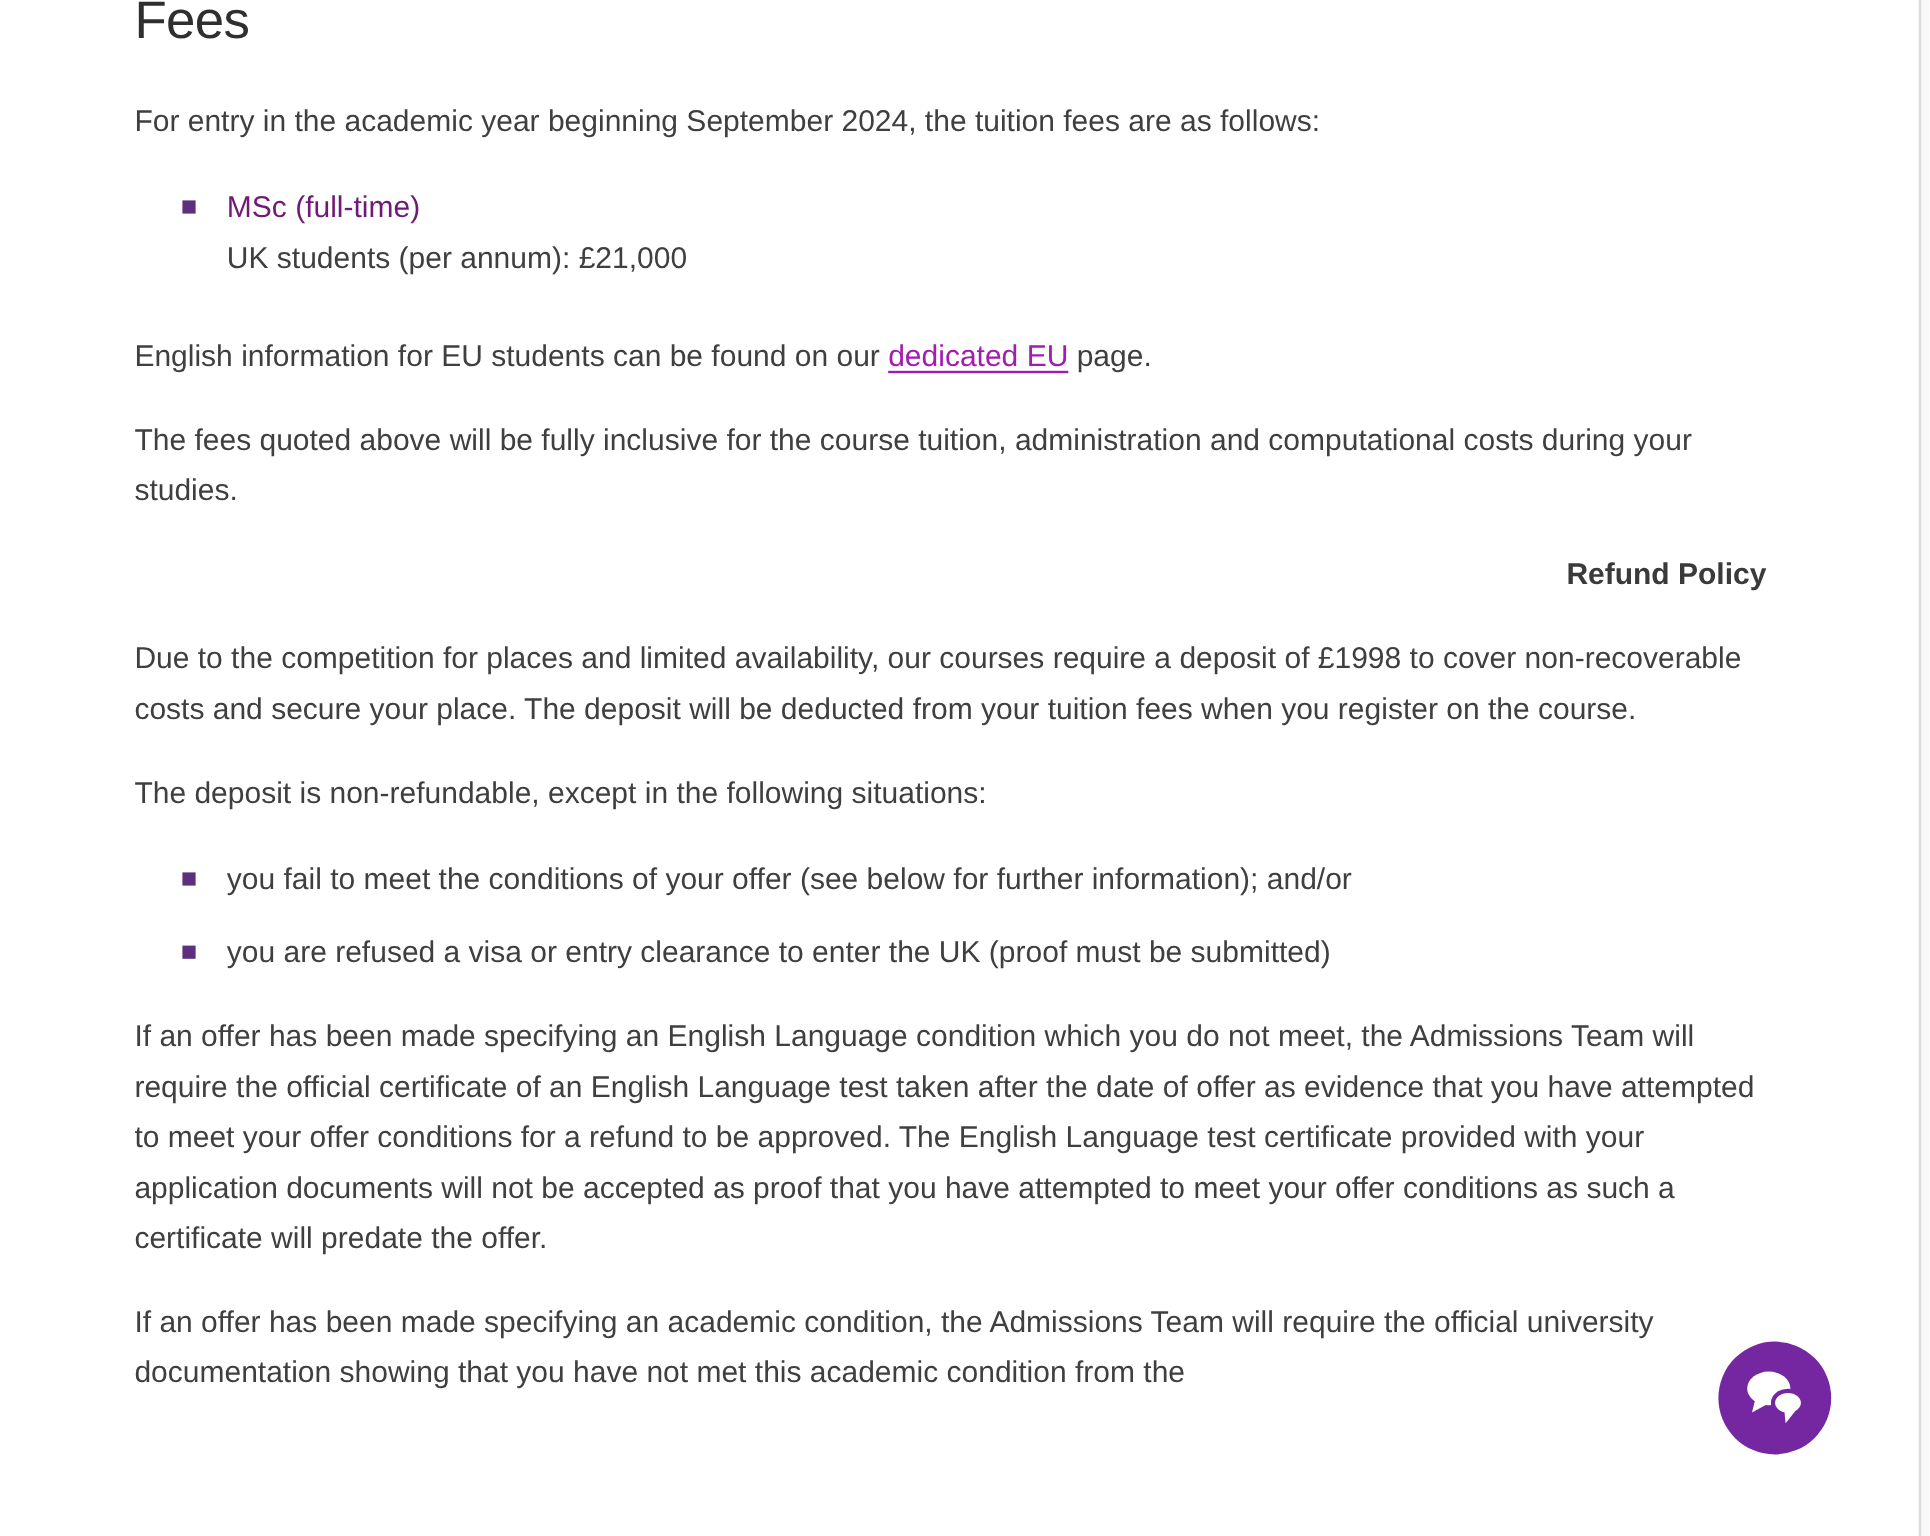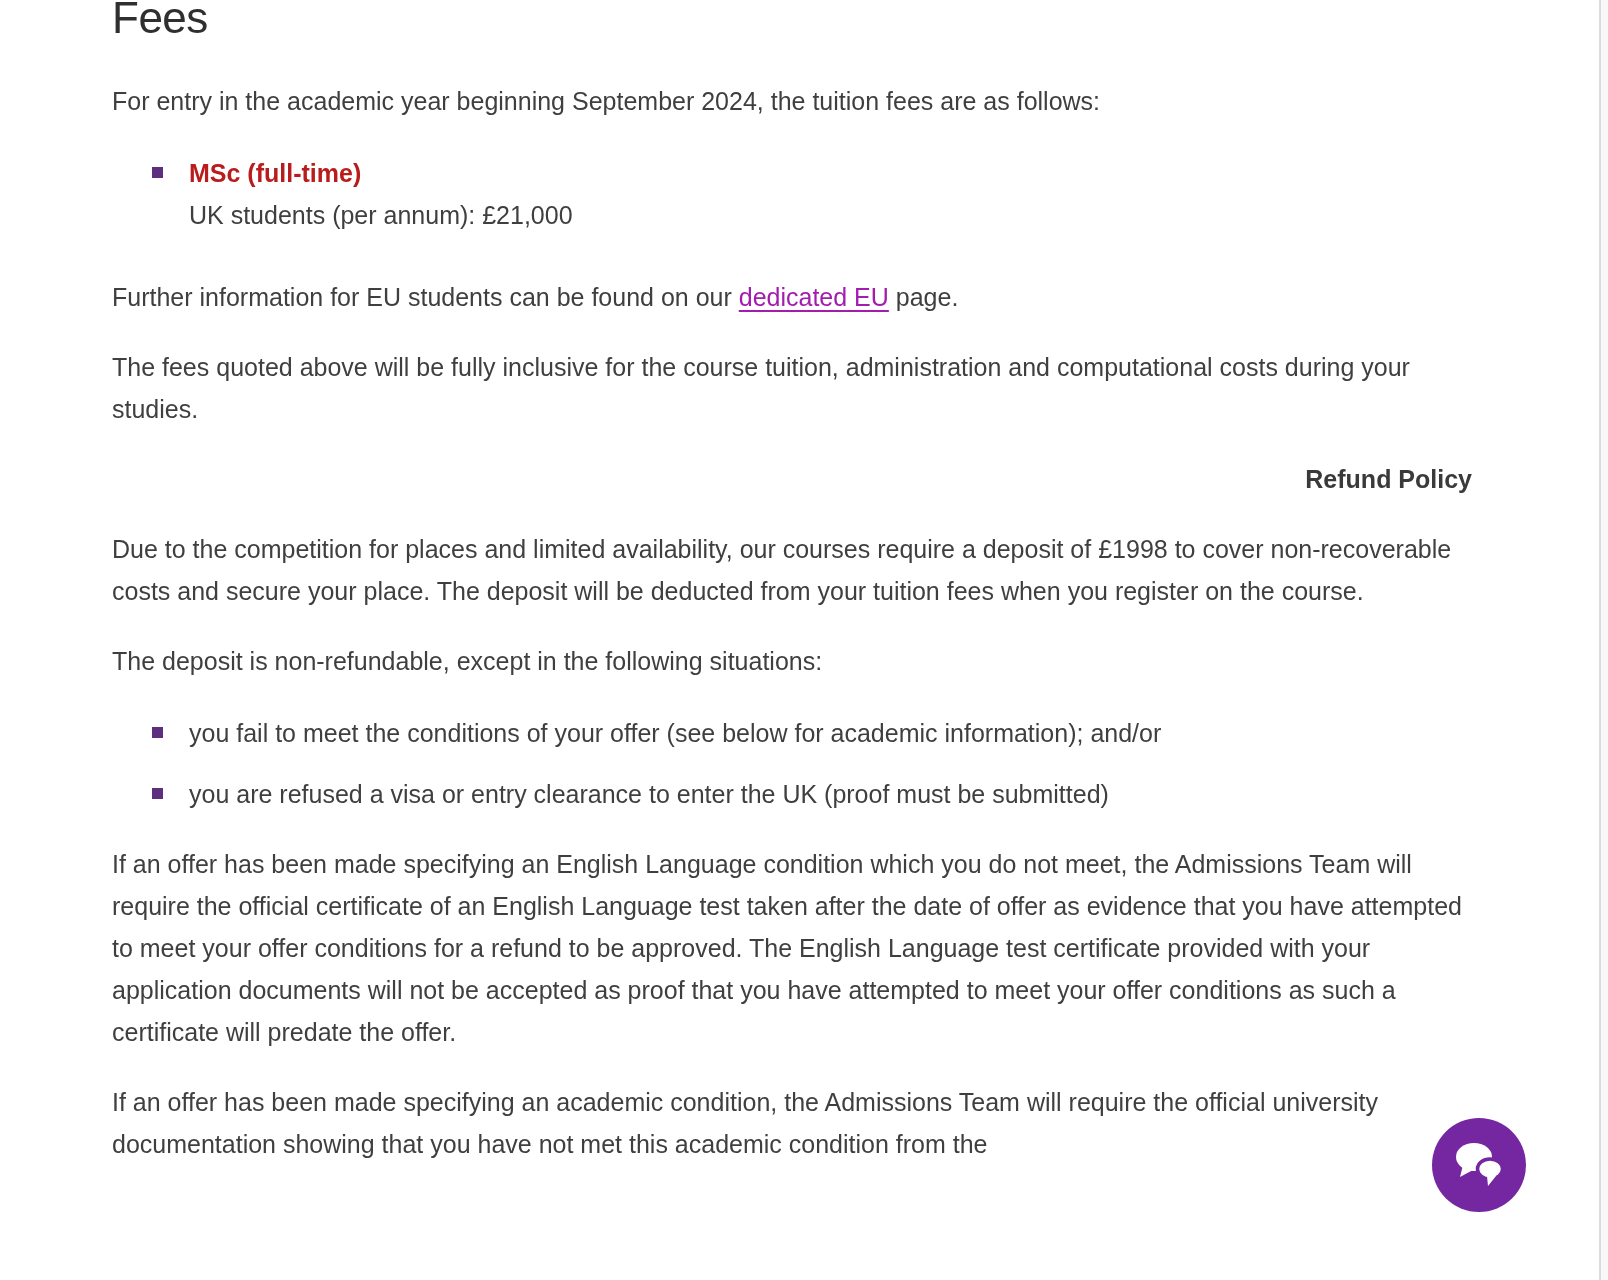--- a/index.html
+++ b/index.html
@@ -43,21 +43,21 @@
   }
   ul.fee-list > li::before {
     content: "";
     position: absolute;
     left: 40px;
     top: 15px;
     width: 11px;
     height: 11px;
     background: #5e2f7e;
   }
-  .fee-program { font-weight: 700; color: #b91c1c; }
+  .fee-program { font-weight: 400; color: #701a75; }
 
   ul.conditions-list {
     list-style: none;
     margin: 30px 0 28px 0;
   }
   ul.conditions-list > li {
     position: relative;
     padding-left: 77px;
     margin-bottom: 19px;
   }
@@ -120,32 +120,32 @@
 
   <p>For entry in the academic year beginning September 2024, the tuition fees are as follows:</p>
 
   <ul class="fee-list">
     <li>
       <span class="fee-program">MSc (full-time)</span><br>
       <span>UK students (per annum): £21,000</span><br>
     </li>
   </ul>
 
-  <p><span>Further information for EU students can be found on our </span><a class="eu-link">dedicated EU</a><span> page.</span></p>
+  <p><span>English information for EU students can be found on our </span><a class="eu-link">dedicated EU</a><span> page.</span></p>
 
   <p>The fees quoted above will be fully inclusive for the course tuition, administration and computational costs during your studies.</p>
 
   <p class="sub-heading">Refund Policy</p>
 
   <p>Due to the competition for places and limited availability, our courses require a deposit of £1998 to cover non-recoverable costs and secure your place. The deposit will be deducted from your tuition fees when you register on the course.</p>
 
   <p>The deposit is non-refundable, except in the following situations:</p>
 
   <ul class="conditions-list">
-    <li>you fail to meet the conditions of your offer (see below for academic information); and/or</li>
+    <li>you fail to meet the conditions of your offer (see below for further information); and/or</li>
     <li>you are refused a visa or entry clearance to enter the UK (proof must be submitted)</li>
   </ul>
 
   <p>If an offer has been made specifying an English Language condition which you do not meet, the Admissions Team will require the official certificate of an English Language test taken after the date of offer as evidence that you have attempted to meet your offer conditions for a refund to be approved. The English Language test certificate provided with your application documents will not be accepted as proof that you have attempted to meet your offer conditions as such a certificate will predate the offer.</p>
 
   <p>If an offer has been made specifying an academic condition, the Admissions Team will require the official university documentation showing that you have not met this academic condition from the</p>
 
 </main>
 
 <div class="scroll-gutter"></div>

